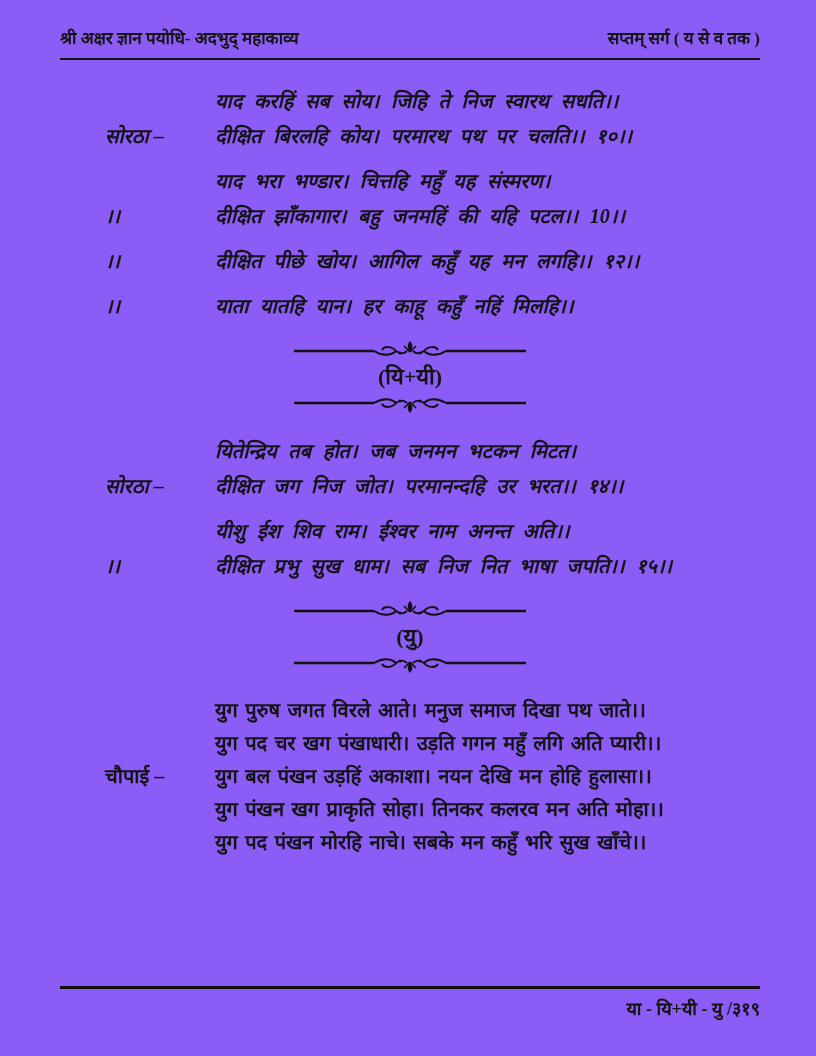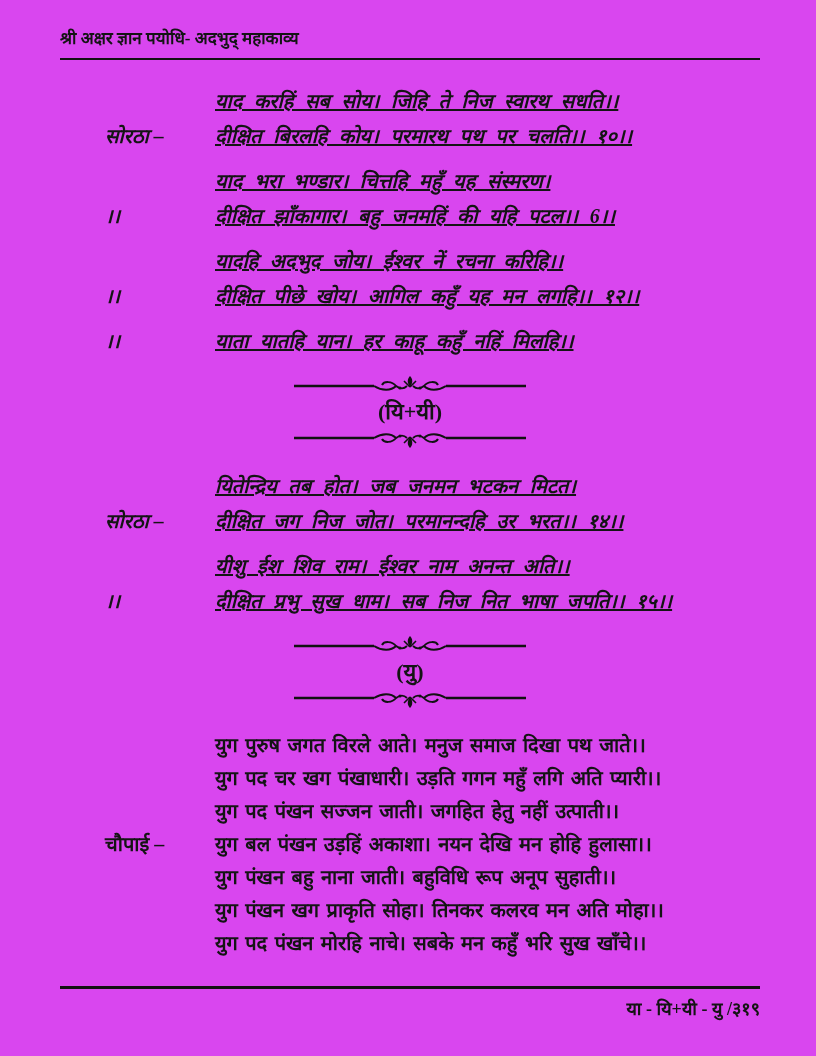--- a/index.html
+++ b/index.html
@@ -4,21 +4,21 @@
 <style>
   html,body{margin:0;padding:0;}
   body{
     font-family:"Liberation Serif","DejaVu Serif",serif;
     background:#e9e9e9;
   }
   .page{
     position:relative;
     width:816px;height:1056px;
     margin:0 auto;
-    background:#d946ef;
+    background:#8b5cf6;
     color:#141414;
     overflow:hidden;
   }
   
   .header{
     position:absolute;top:26px;left:60px;right:56px;
     display:flex;justify-content:space-between;align-items:baseline;
     font-size:17px;font-weight:bold;
     padding-bottom:9px;
     border-bottom:2.5px solid #111;
@@ -30,21 +30,21 @@
   .verse{
     display:flex;align-items:flex-end;
     font-size:20px;font-weight:bold;
     margin-bottom:10px;
   }
   .verse.sortha{font-style:italic;}
   .verse-label{
     flex:0 0 110px;margin-left:45px;
     line-height:35px;white-space:nowrap;
   }
-  .verse-lines{flex:1;text-decoration:underline;}
+  .verse-lines{flex:1;}
   .verse-line{
     line-height:35px;
     word-spacing:0.33em;
     white-space:nowrap;
   }
   
   .divider{
     text-align:center;
     margin:16px 0 20px 0;
   }
@@ -80,44 +80,44 @@
     font-size:18px;font-weight:bold;margin-top:32px;
   }
 </style>
 </head>
 <body>
 
 <div class="page">
 
   <div class="header">
     <span>श्री अक्षर ज्ञान पयोधि- अदभुद् महाकाव्य</span>
+    <span>सप्तम् सर्ग ( य से व तक )</span>
   </div>
 
   <div class="content">
 
     <div class="verse sortha">
       <div class="verse-label">सोरठा –</div>
       <div class="verse-lines">
         <div class="verse-line">याद करहिं सब सोय। जिहि ते निज स्वारथ सधति।।</div>
         <div class="verse-line">दीक्षित बिरलहि कोय। परमारथ पथ पर चलति।। १०।।</div>
       </div>
     </div>
 
     <div class="verse sortha">
       <div class="verse-label">।।</div>
       <div class="verse-lines">
         <div class="verse-line">याद भरा भण्डार। चित्तहि महुँ यह संस्मरण।</div>
-        <div class="verse-line">दीक्षित झाँकागार। बहु जनमहिं की यहि पटल।। 6।।</div>
-      </div>
-    </div>
-
-    <div class="verse sortha">
-      <div class="verse-label">।।</div>
-      <div class="verse-lines">
-        <div class="verse-line">यादहि अदभुद जोय। ईश्वर नें रचना करिहि।।</div>
+        <div class="verse-line">दीक्षित झाँकागार। बहु जनमहिं की यहि पटल।। 10।।</div>
+      </div>
+    </div>
+
+    <div class="verse sortha">
+      <div class="verse-label">।।</div>
+      <div class="verse-lines">
         <div class="verse-line">दीक्षित पीछे खोय। आगिल कहुँ यह मन लगहि।। १२।।</div>
       </div>
     </div>
 
     <div class="verse sortha">
       <div class="verse-label">।।</div>
       <div class="verse-lines">
         <div class="verse-line">याता यातहि यान। हर काहू कहुँ नहिं मिलहि।।</div>
       </div>
     </div>
@@ -192,23 +192,21 @@
         <circle cx="106" cy="13" r="1.5" fill="#111"></circle>
         <circle cx="126" cy="13" r="1.5" fill="#111"></circle>
       </svg>
     </div>
 
     <div class="chaupai">
       <div class="chaupai-label">चौपाई –</div>
       <div class="chaupai-lines">
         <div class="chaupai-line">युग पुरुष जगत विरले आते। मनुज समाज दिखा पथ जाते।।</div>
         <div class="chaupai-line">युग पद चर खग पंखाधारी। उड़ति गगन महुँ लगि अति प्यारी।।</div>
-        <div class="chaupai-line">युग पद पंखन सज्जन जाती। जगहित हेतु नहीं उत्पाती।।</div>
         <div class="chaupai-line">युग बल पंखन उड़हिं अकाशा। नयन देखि मन होहि हुलासा।।</div>
-        <div class="chaupai-line">युग पंखन बहु नाना जाती। बहुविधि रूप अनूप सुहाती।।</div>
         <div class="chaupai-line">युग पंखन खग प्राकृति सोहा। तिनकर कलरव मन अति मोहा।।</div>
         <div class="chaupai-line">युग पद पंखन मोरहि नाचे। सबके मन कहुँ भरि सुख खाँचे।।</div>
       </div>
     </div>
 
   </div>
 
   <div class="footer">
     <span>या - यि+यी - यु /३१९</span>
   </div>

